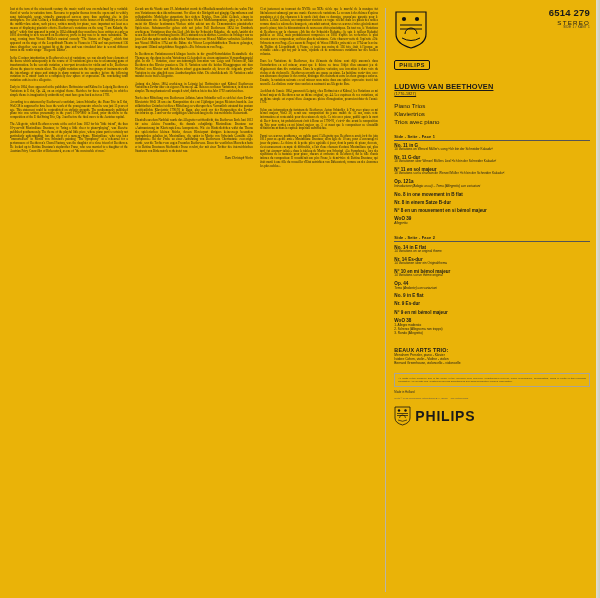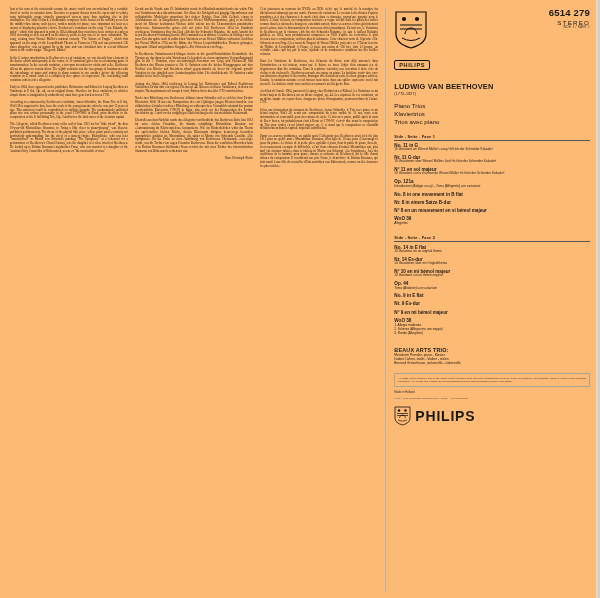--- a/index.html
+++ b/index.html
@@ -6,21 +6,21 @@
   body{
     width:600px;height:598px;
     background:#efede4;
     font-family:"Liberation Serif", serif;
     color:#1a1a1a;
     overflow:hidden;
     position:relative;
   }
   .sleeve{
     position:absolute;inset:0;
-    background:#fdba74;
+    background:#eab308;
     box-sizing:border-box;
     padding:8px 10px 6px 10px;
     display:flex;
     flex-direction:row;
   }
   
   .notes{
     width:372px;
     display:flex;
     flex-direction:row;
@@ -63,20 +63,21 @@
     margin-top:10px;
     display:inline-block;
   }
   .shield{
     width:34px;height:40px;position:relative;margin-top:2px;
   }
   .shield svg{display:block;}
   .composer{
     margin-top:11px;
     font-family:"Liberation Sans", sans-serif;
+    text-decoration:underline;
   }
   .composer .name{font-size:7.4px;font-weight:bold;letter-spacing:.2px;}
   .composer .dates{font-size:3.6px;letter-spacing:.2px;margin-top:.5px;}
   .worktitles{
     margin-top:6px;
     font-family:"Liberation Sans", sans-serif;
     font-size:6.2px;
     line-height:1.35;
   }
   .sideblock{margin-top:7px;font-family:"Liberation Sans", sans-serif;}

